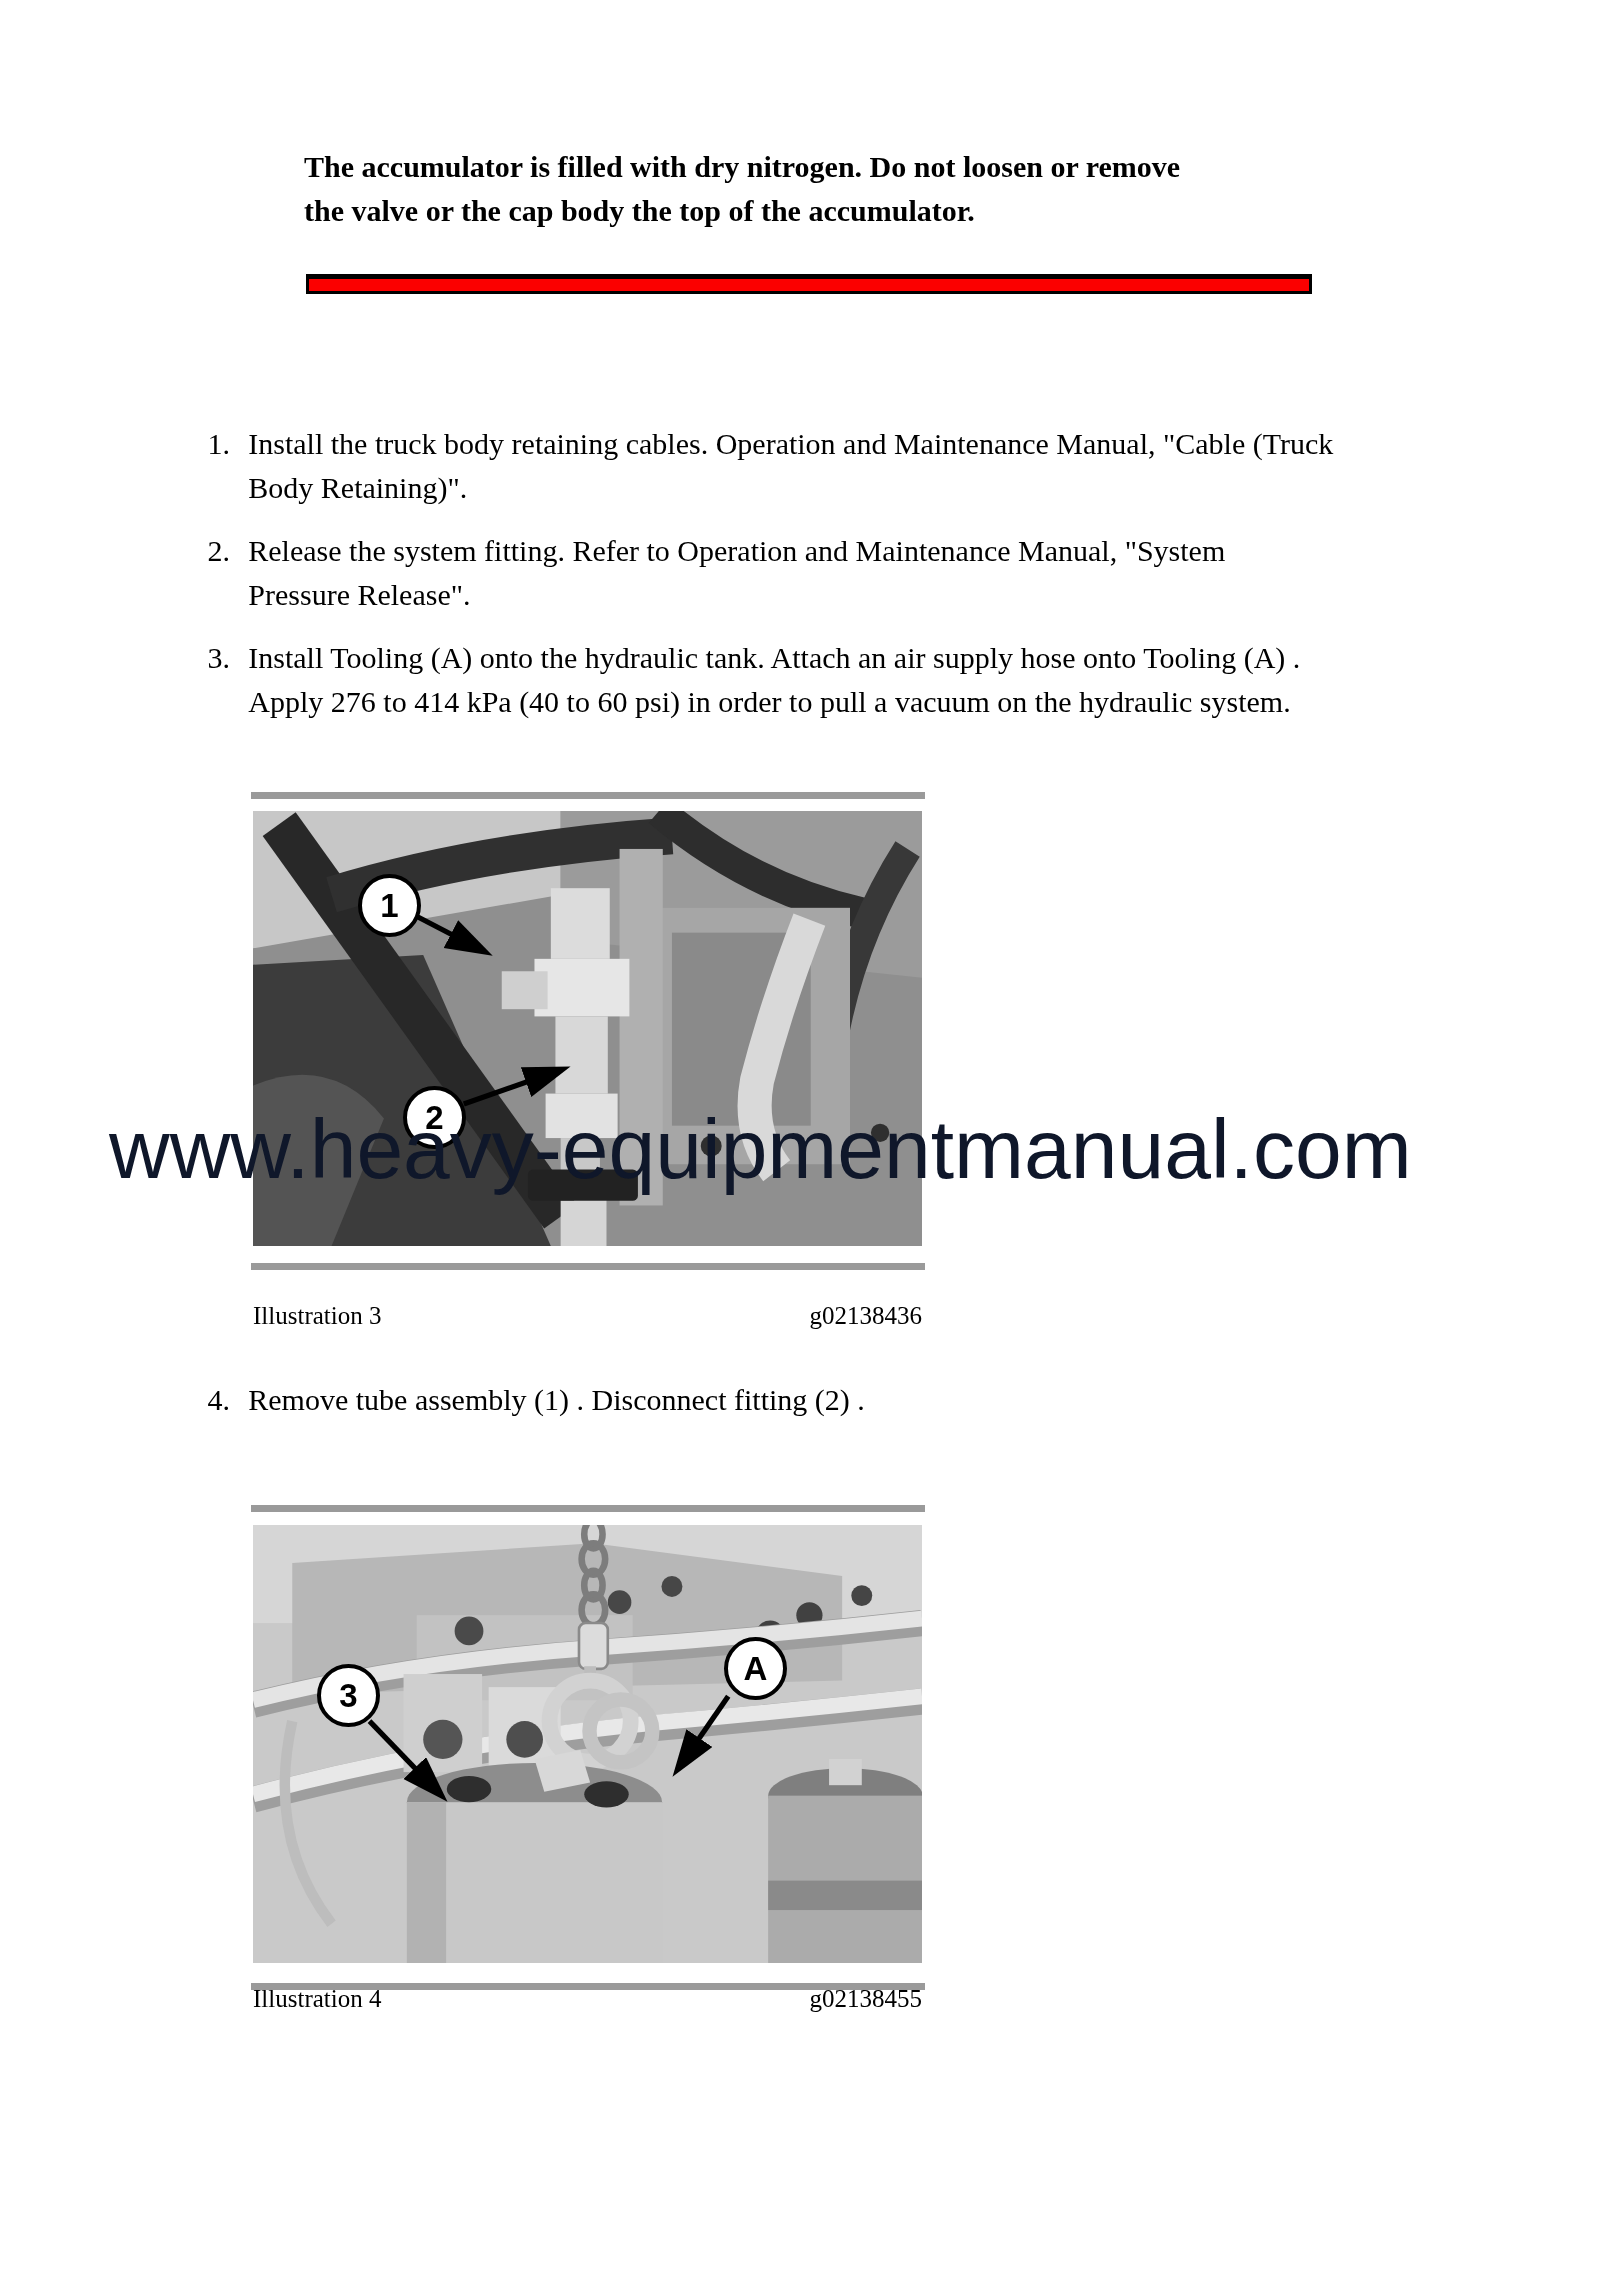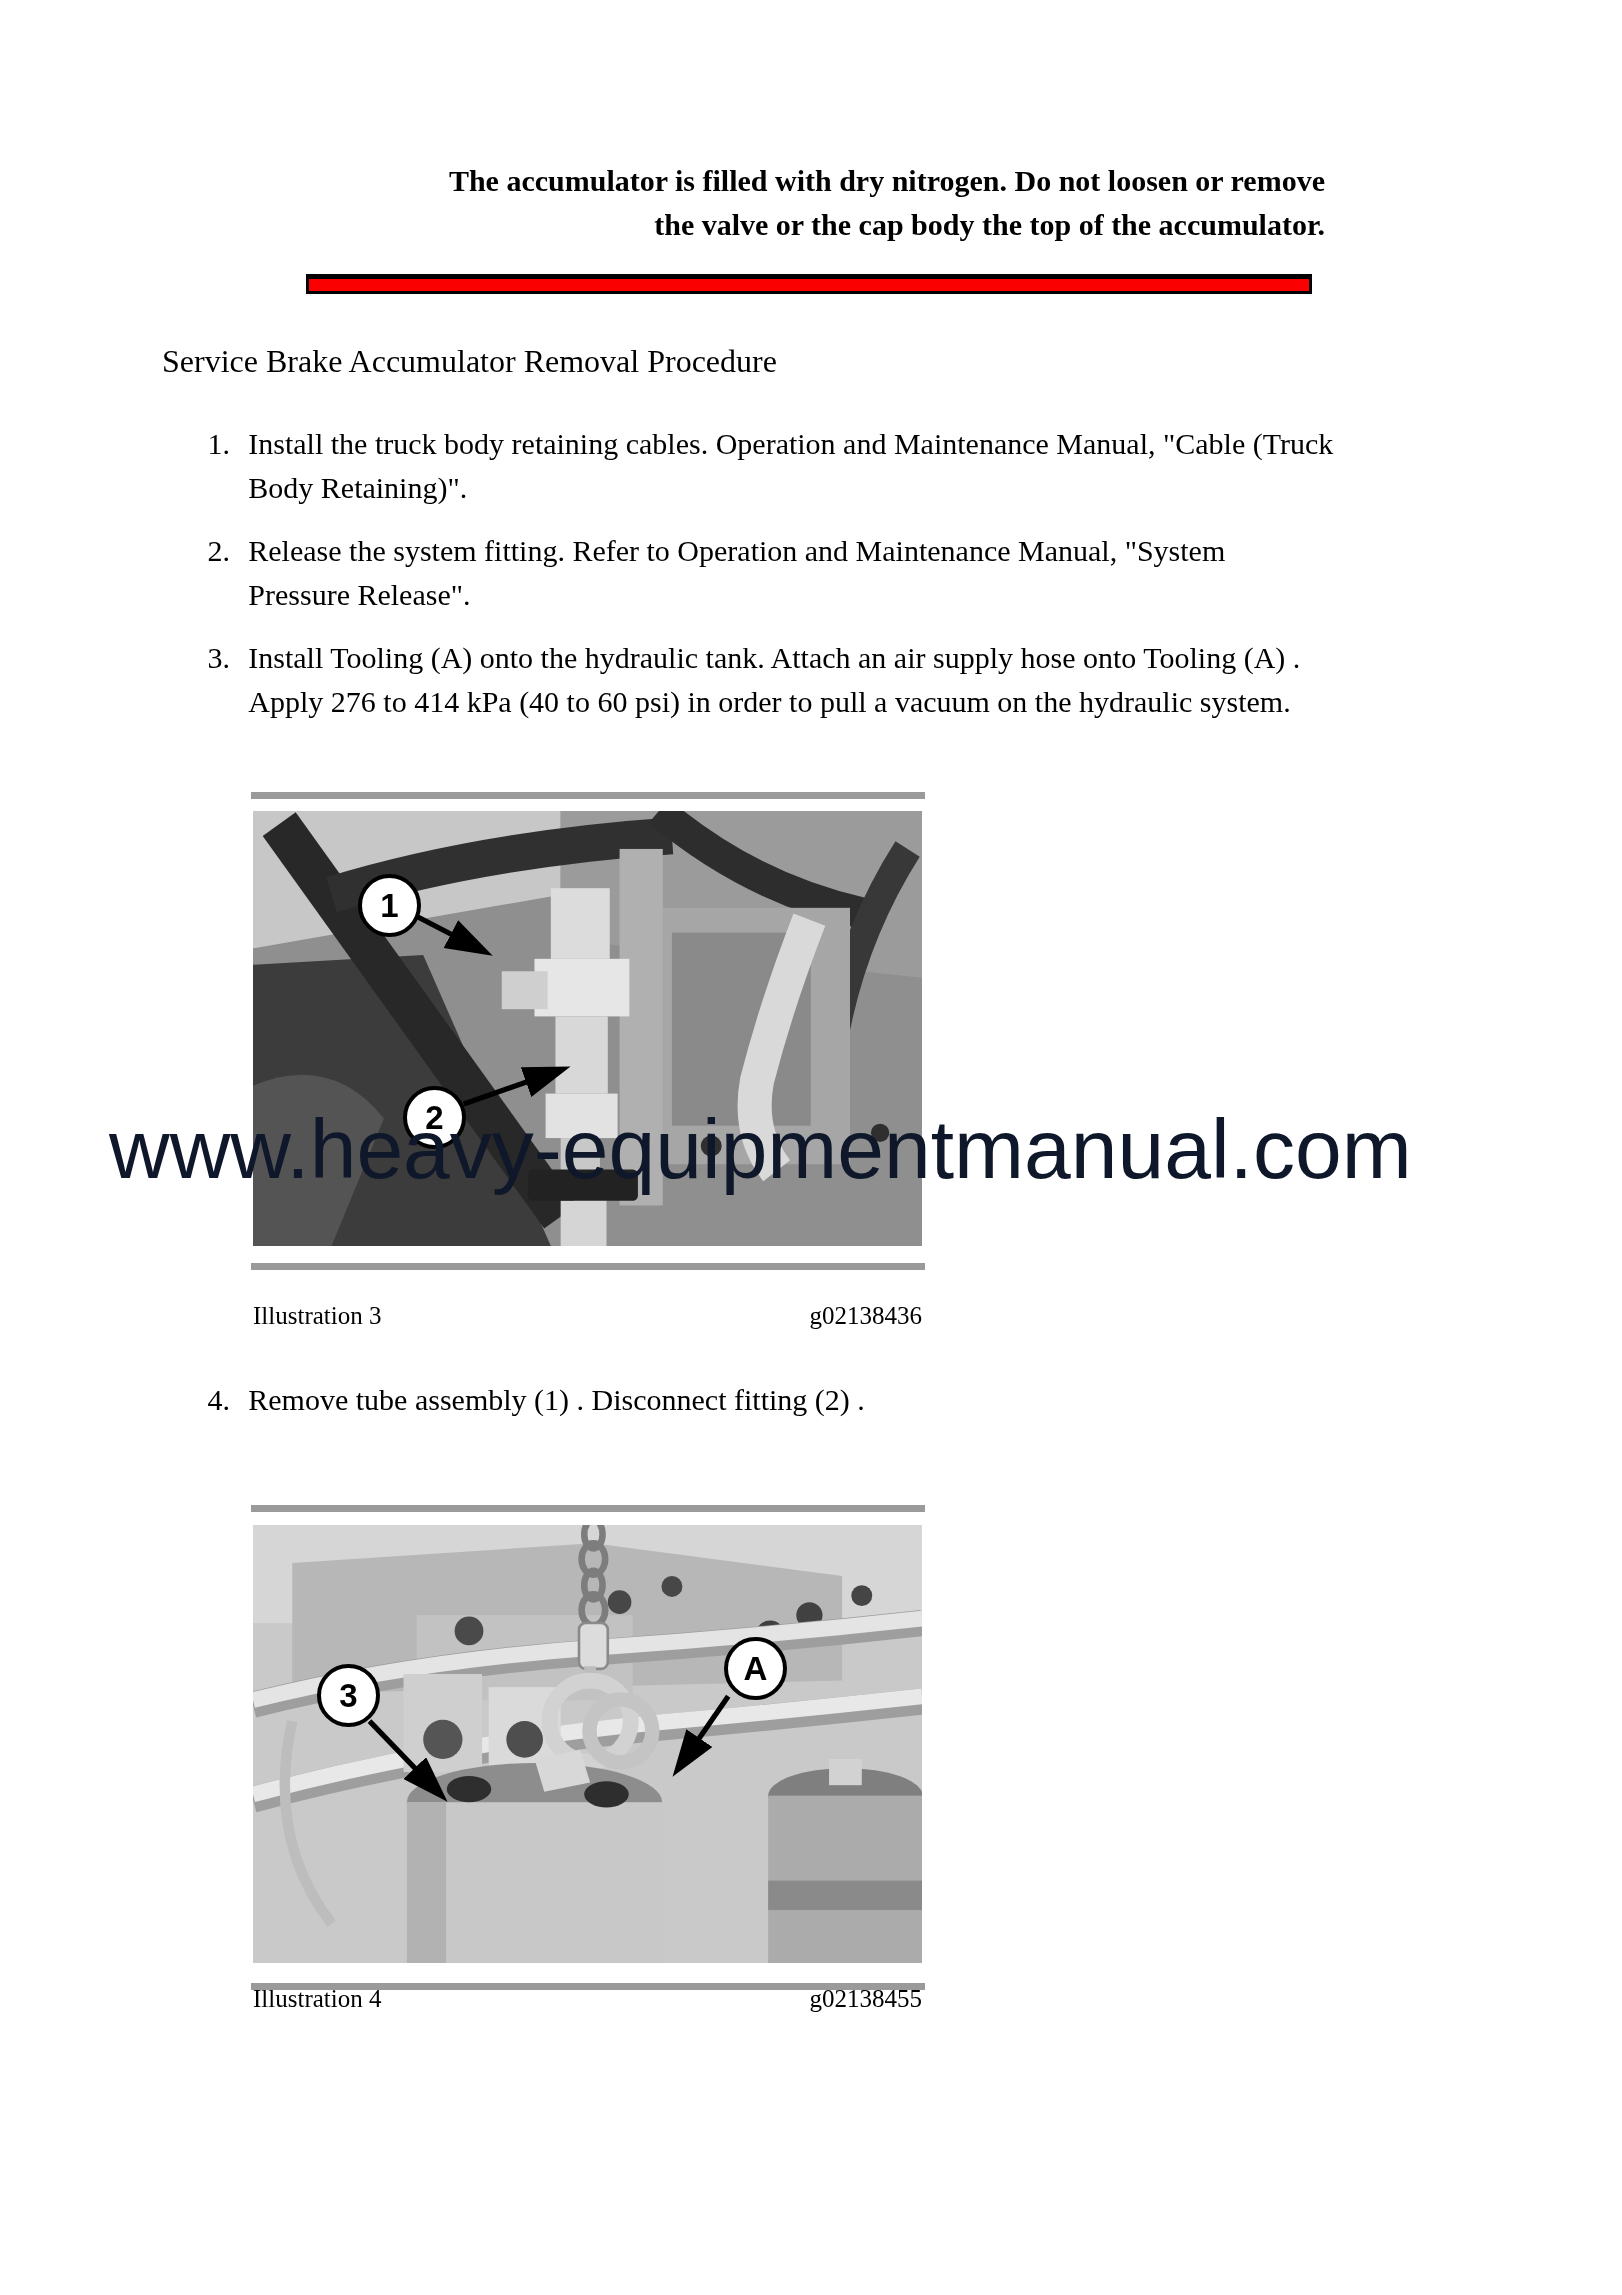--- a/index.html
+++ b/index.html
@@ -6,22 +6,22 @@
   .page{
     position:relative;
     width:1623px;height:2295px;
     background:#ffffff;
     overflow:hidden;
     font-family:"Liberation Serif", serif;
     color:#000000;
   }
   
   .warning-text{
-    position:absolute;left:304px;top:159px;width:1021px;
-    font-size:30px;font-weight:bold;line-height:44px;text-align:right;
+    position:absolute;left:304px;top:145px;width:1021px;
+    font-size:30px;font-weight:bold;line-height:44px;
   }
   .warning-bar{
     position:absolute;left:306px;top:274px;width:1006px;height:19.6px;
     box-sizing:border-box;
     border-top:5.2px solid #000;border-bottom:3.3px solid #000;
     border-left:3.9px solid #000;border-right:3.9px solid #000;
   }
   
   .section-heading{
     position:absolute;left:162px;top:343px;
@@ -61,21 +61,20 @@
 
 <div class="page">
 
   <div class="warning-text">
     <div>The accumulator is filled with dry nitrogen. Do not loosen or remove</div>
     <div>the valve or the cap body the top of the accumulator.</div>
   </div>
 
   <div class="warning-bar" style="background:#fb0000;"></div>
 
-  <div class="section-heading">Service Brake Accumulator Removal Procedure</div>
 
   <div class="step" style="top:422px;">
     <div class="step-num">1.</div>
     <div class="step-lines">
       <div>Install the truck body retaining cables. Operation and Maintenance Manual, "Cable (Truck</div>
       <div>Body Retaining)".</div>
     </div>
   </div>
 
   <div class="step" style="top:529px;">

